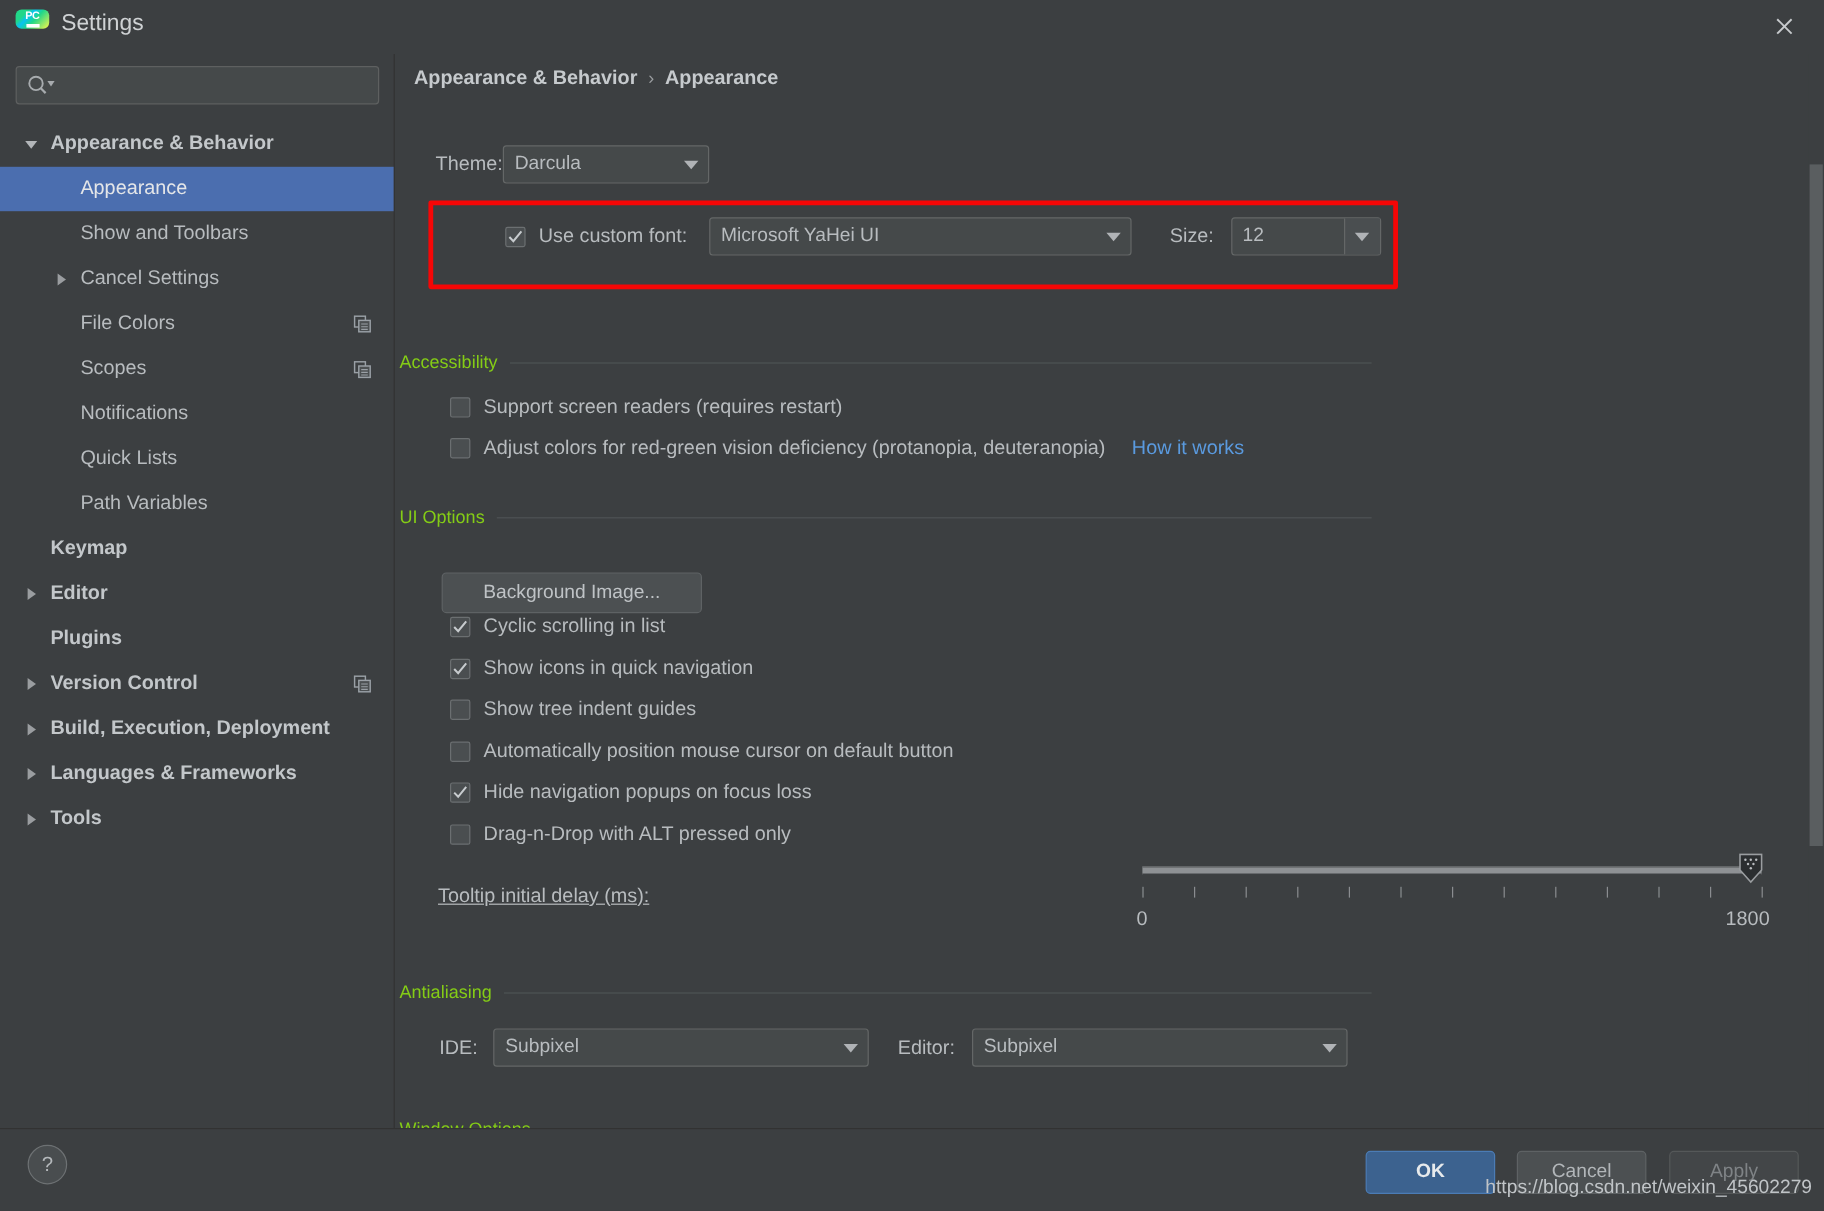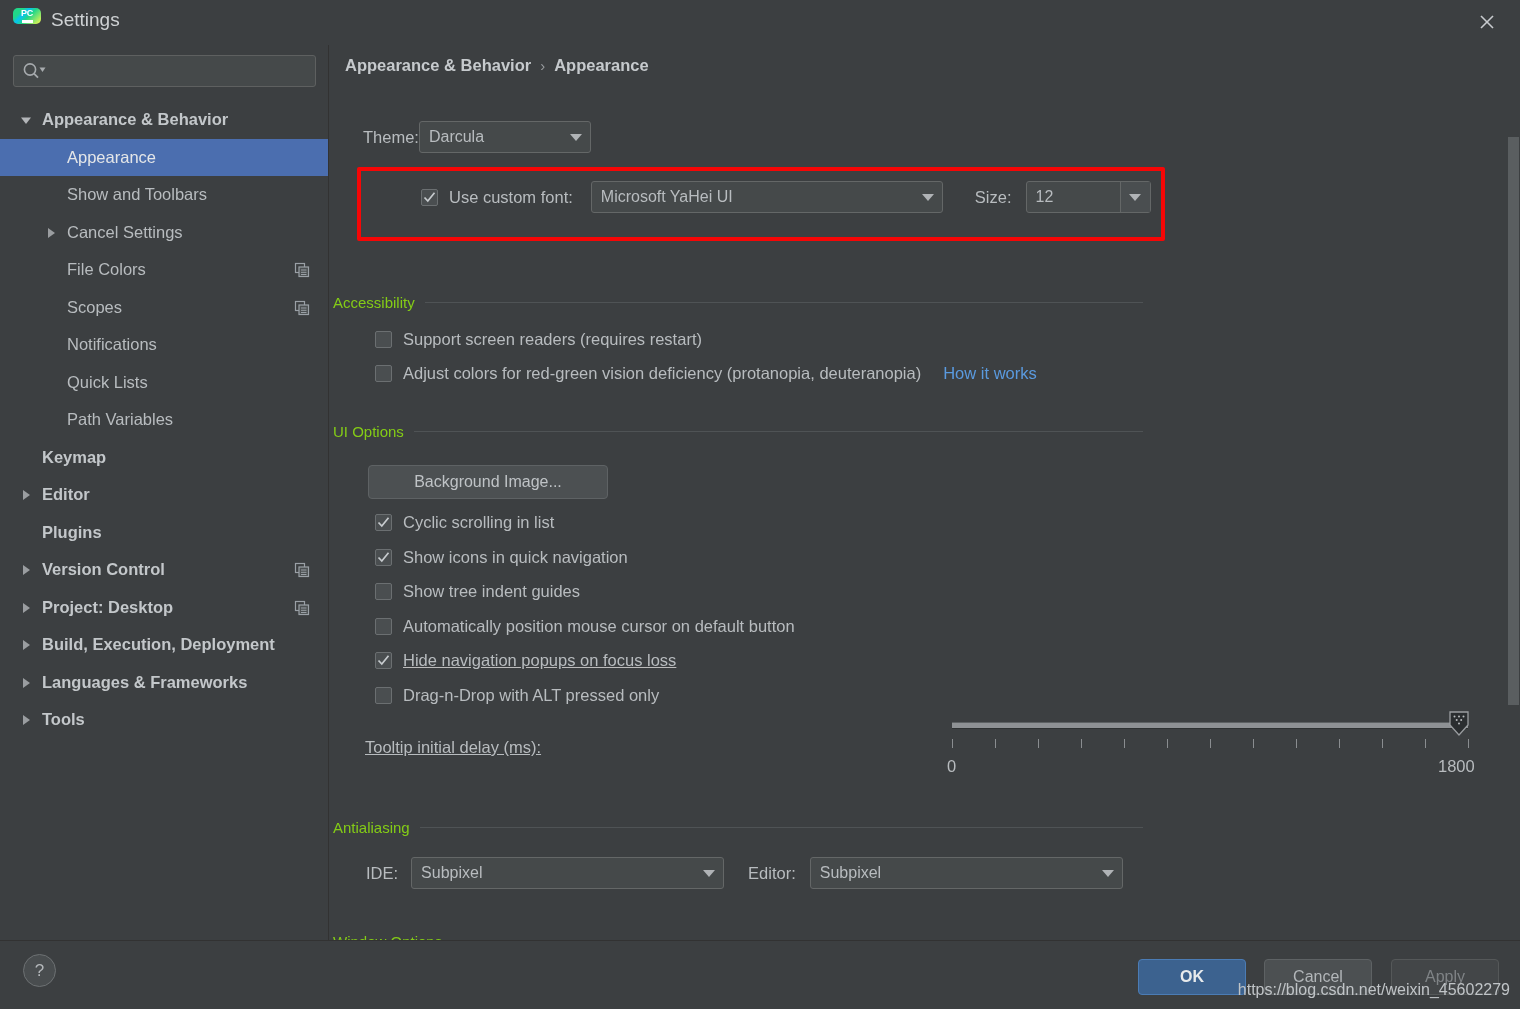--- a/index.html
+++ b/index.html
@@ -394,37 +394,20 @@
               <line x1="7" y1="12.5" x2="12.5" y2="12.5" stroke="#9aa0a6" stroke-width="1"></line>
             </svg>
           </span>
         </div>
         <div class="tree-row lvl0">
           <span class="arrow">
             <svg width="14" height="14" viewBox="0 0 14 14">
               <polygon points="4,2 11,7 4,12" fill="#9a9da0"></polygon>
             </svg>
           </span>
-          <span class="label">Project: Desktop</span>
-          <span class="copy-icon">
-            <svg width="16" height="16" viewBox="0 0 16 16">
-              <rect x="1.5" y="1.5" width="9" height="9" fill="none" stroke="#9aa0a6" stroke-width="1.2"></rect>
-              <rect x="5" y="5" width="9.5" height="9.5" fill="#4c5052" stroke="#9aa0a6" stroke-width="1.2"></rect>
-              <line x1="7" y1="8" x2="12.5" y2="8" stroke="#9aa0a6" stroke-width="1"></line>
-              <line x1="7" y1="10.3" x2="12.5" y2="10.3" stroke="#9aa0a6" stroke-width="1"></line>
-              <line x1="7" y1="12.5" x2="12.5" y2="12.5" stroke="#9aa0a6" stroke-width="1"></line>
-            </svg>
-          </span>
-        </div>
-        <div class="tree-row lvl0">
-          <span class="arrow">
-            <svg width="14" height="14" viewBox="0 0 14 14">
-              <polygon points="4,2 11,7 4,12" fill="#9a9da0"></polygon>
-            </svg>
-          </span>
           <span class="label">Build, Execution, Deployment</span>
         </div>
         <div class="tree-row lvl0">
           <span class="arrow">
             <svg width="14" height="14" viewBox="0 0 14 14">
               <polygon points="4,2 11,7 4,12" fill="#9a9da0"></polygon>
             </svg>
           </span>
           <span class="label">Languages &amp; Frameworks</span>
         </div>
@@ -490,21 +473,21 @@
     <div class="cbrow" style="left:45px; top:319px;">
       <span class="cb"></span>
       <span class="cbtext">Adjust colors for red-green vision deficiency (protanopia, deuteranopia)</span>
       <span class="cbtext" style="margin-left:22px; color:#5a9adf; cursor:pointer;">How it works</span>
     </div>
 
     <div class="section" style="top:378px;">
       <span class="stitle">UI Options</span>
       <span class="rule"></span>
     </div>
-    <button class="btn" style="position:absolute; left:38px; top:420px; width:240px;">Background Image...</button>
+    <button class="btn" style="position:absolute; left:38px; top:432px; width:217px;">Background Image...</button>
 
     <div class="cbrow" style="left:45px; top:468px;">
       <span class="cb">
         <svg width="13" height="13" viewBox="0 0 13 13">
             <polyline points="1.5,6.5 4.8,10 11.5,1.8" fill="none" stroke="#c7cbce" stroke-width="1.7"></polyline>
           </svg>
       </span>
       <span class="cbtext">Cyclic scrolling in list</span>
     </div>
     <div class="cbrow" style="left:45px; top:503px;">
@@ -516,21 +499,21 @@
       <span class="cbtext">Show icons in quick navigation</span>
     </div>
     <div class="cbrow" style="left:45px; top:537px;">
       <span class="cb"></span>
       <span class="cbtext">Show tree indent guides</span>
     </div>
     <div class="cbrow" style="left:45px; top:572px;">
       <span class="cb"></span>
       <span class="cbtext">Automatically position mouse cursor on default button</span>
     </div>
-    <div class="cbrow" style="left:45px; top:606px;text-decoration:underline;">
+    <div class="cbrow" style="left:45px; top:606px;">
       <span class="cb">
         <svg width="13" height="13" viewBox="0 0 13 13">
             <polyline points="1.5,6.5 4.8,10 11.5,1.8" fill="none" stroke="#c7cbce" stroke-width="1.7"></polyline>
           </svg>
       </span>
       <span class="cbtext">Hide navigation popups on focus loss</span>
     </div>
     <div class="cbrow" style="left:45px; top:641px;">
       <span class="cb"></span>
       <span class="cbtext">Drag-n-Drop with ALT pressed only</span>

